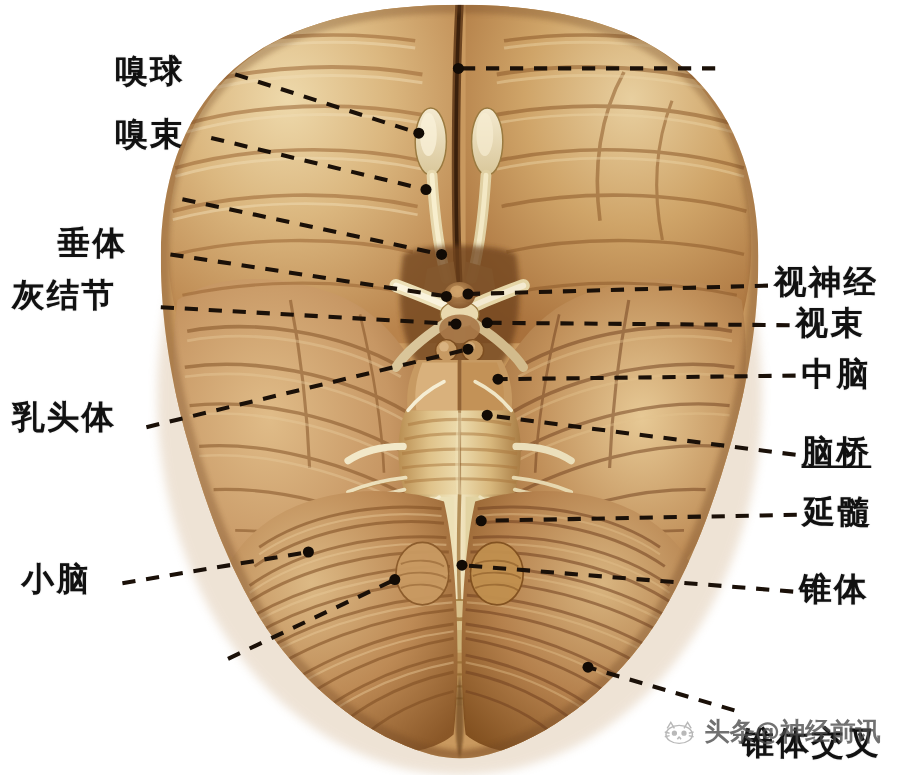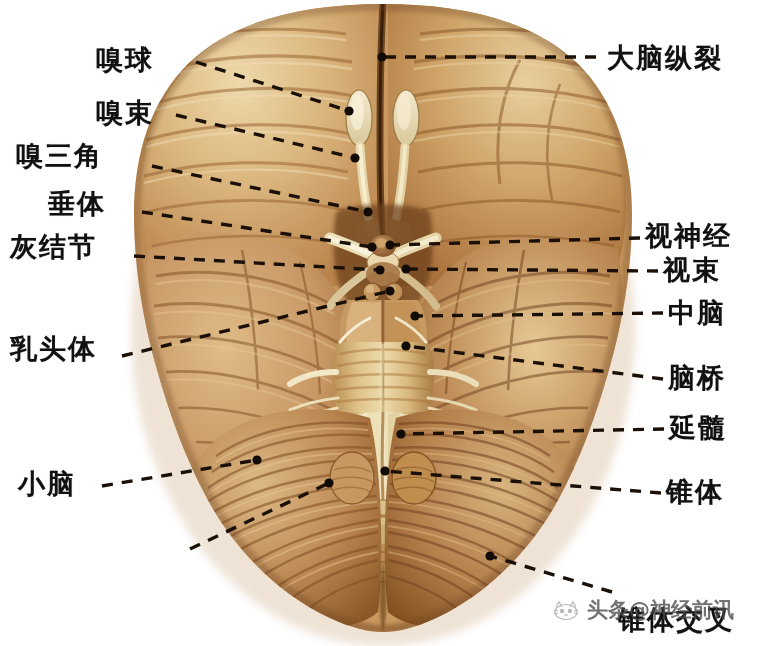--- a/index.html
+++ b/index.html
@@ -518,31 +518,29 @@
       <circle cx="415" cy="316" r="4.6"></circle>
       <circle cx="406" cy="346" r="4.6"></circle>
       <circle cx="401" cy="434" r="4.6"></circle>
       <circle cx="385" cy="471" r="4.6"></circle>
       <circle cx="490" cy="556" r="4.6"></circle>
     </g>
   </svg>
 
   <div class="lbl l" style="left:96px;top:46px;">嗅球</div>
   <div class="lbl l" style="left:96px;top:99px;">嗅束</div>
-  <div class="lbl l" style="left:16px;top:142px;">嗅三角</div>
   <div class="lbl l" style="left:48px;top:190px;">垂体</div>
   <div class="lbl l" style="left:10px;top:335px;">乳头体</div>
   <div class="lbl l" style="left:10px;top:233px;">灰结节</div>
   <div class="lbl l" style="left:18px;top:470px;text-align:right;">小脑</div>
 
-  <div class="lbl r" style="left:607px;top:44px;">大脑纵裂</div>
   <div class="lbl r" style="left:645px;top:222px;text-align:right;">视神经</div>
   <div class="lbl r" style="left:663px;top:256px;">视束</div>
   <div class="lbl r" style="left:668px;top:299px;">中脑</div>
-  <div class="lbl r" style="left:668px;top:364px;">脑桥</div>
+  <div class="lbl r" style="left:668px;top:364px;text-decoration:underline;">脑桥</div>
   <div class="lbl r" style="left:669px;top:414px;">延髓</div>
   <div class="lbl r" style="left:666px;top:478px;">锥体</div>
   <div class="lbl r" style="left:618px;top:606px;">锥体交叉</div>
 
   <div id="watermark">
     <svg class="wm-logo" viewBox="0 0 30 22">
       <g fill="none" stroke="#6a6a6a" stroke-width="1.2">
         <path d="M4 8 L7 3 L10 8"></path>
         <path d="M18 8 L21 3 L24 8"></path>
         <ellipse cx="14" cy="13" rx="11" ry="7.5"></ellipse>

